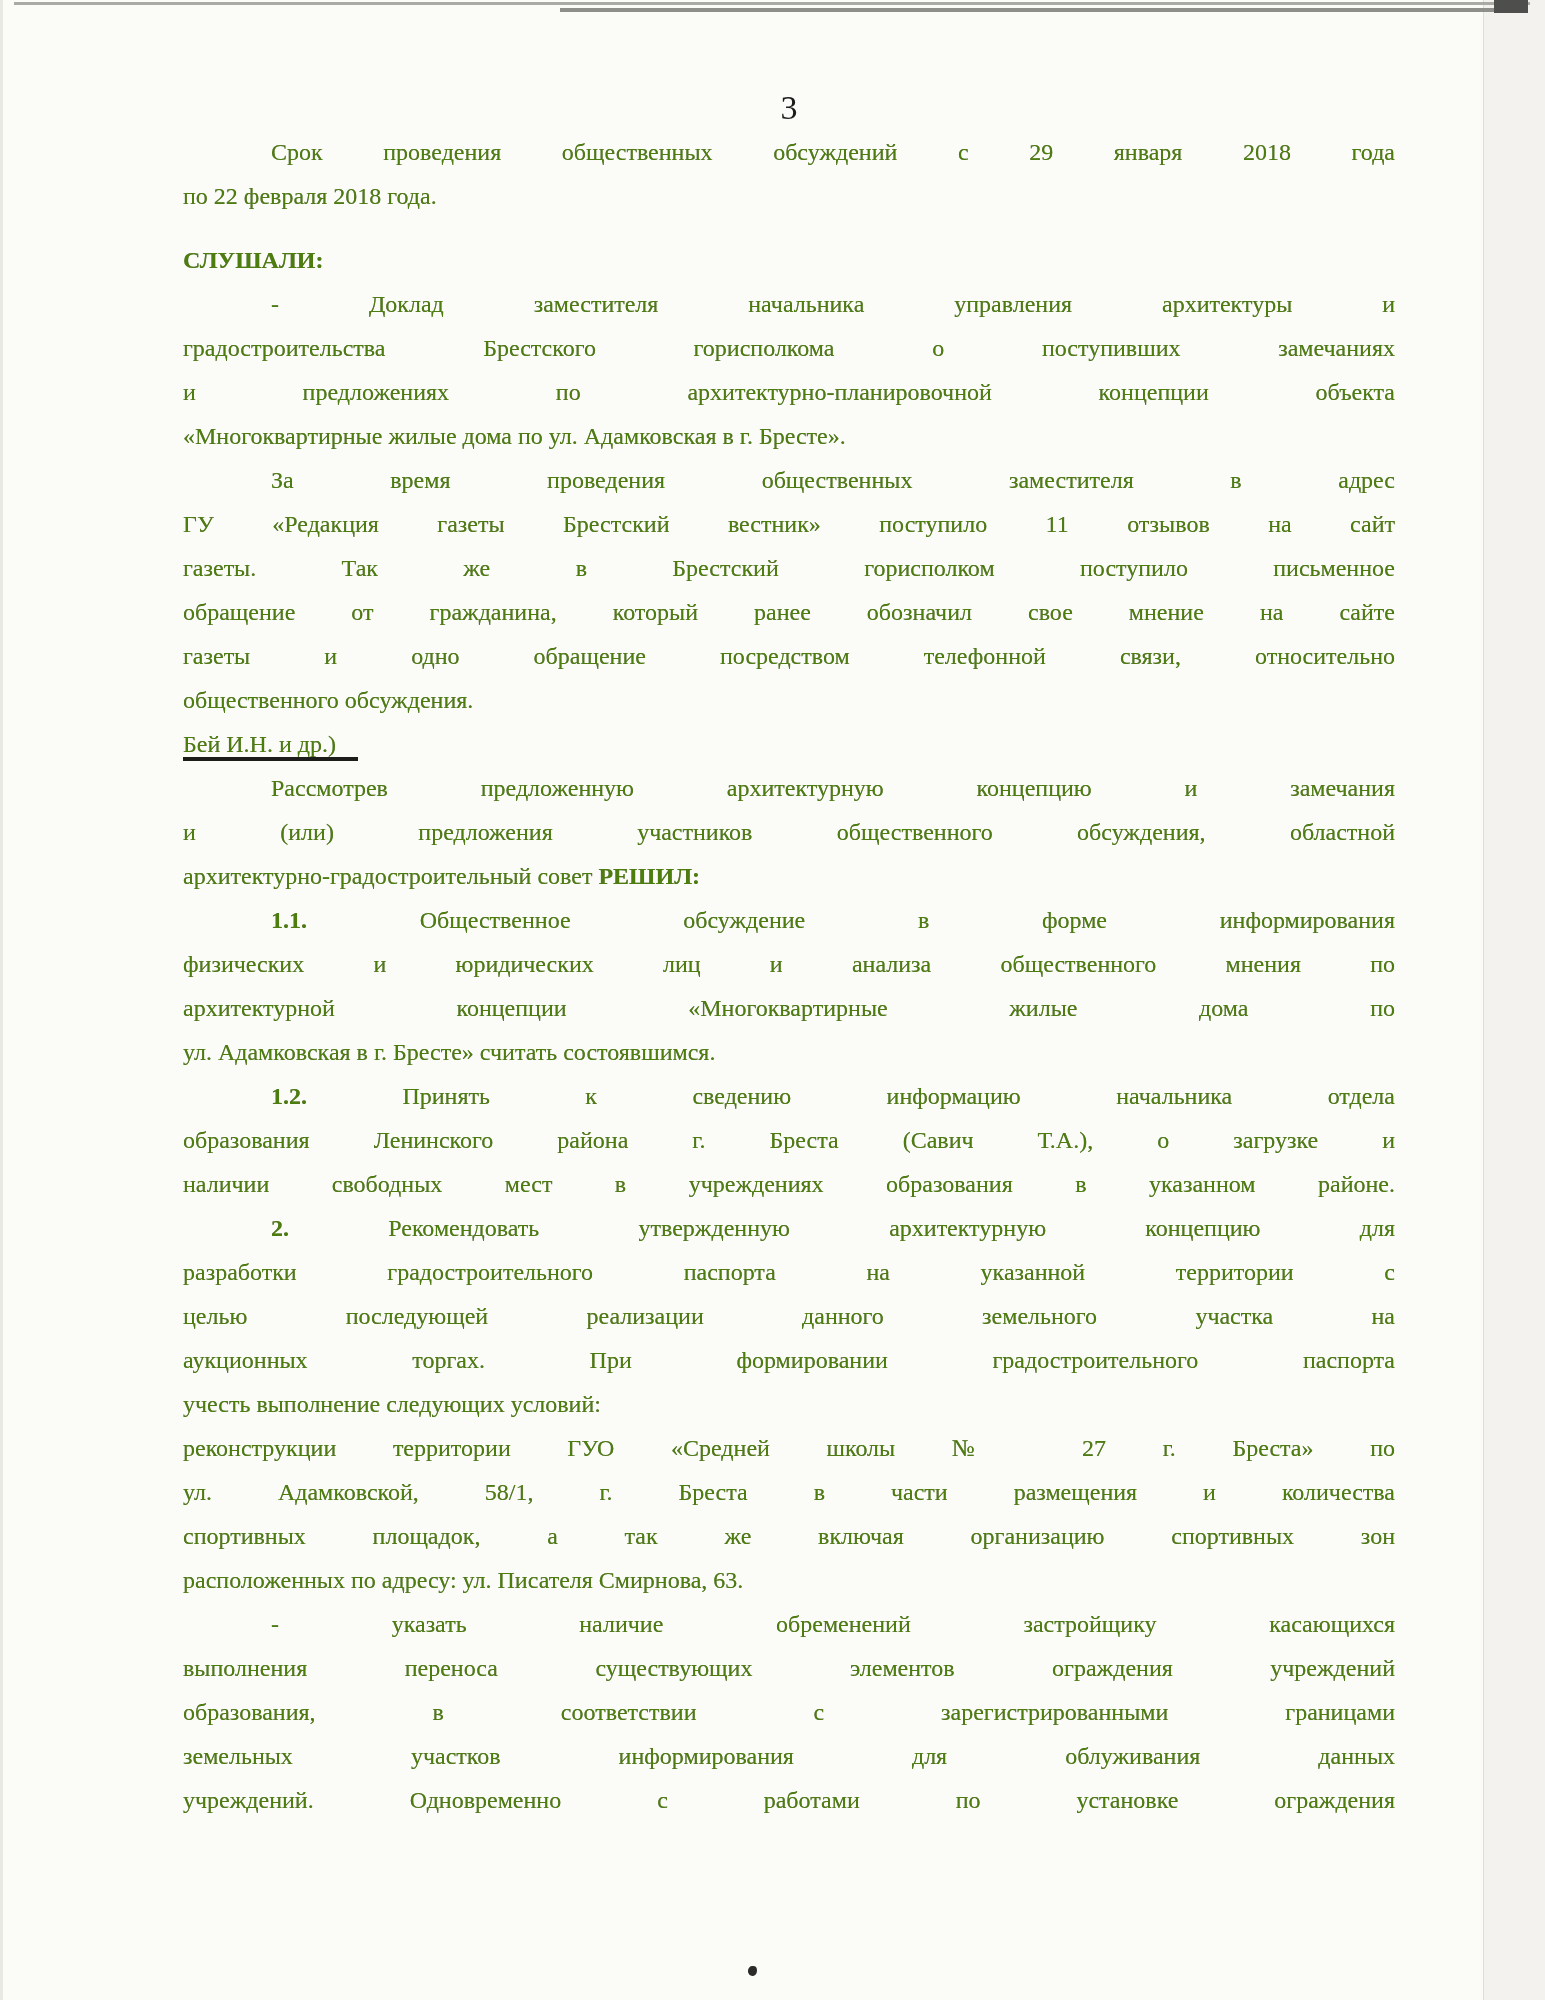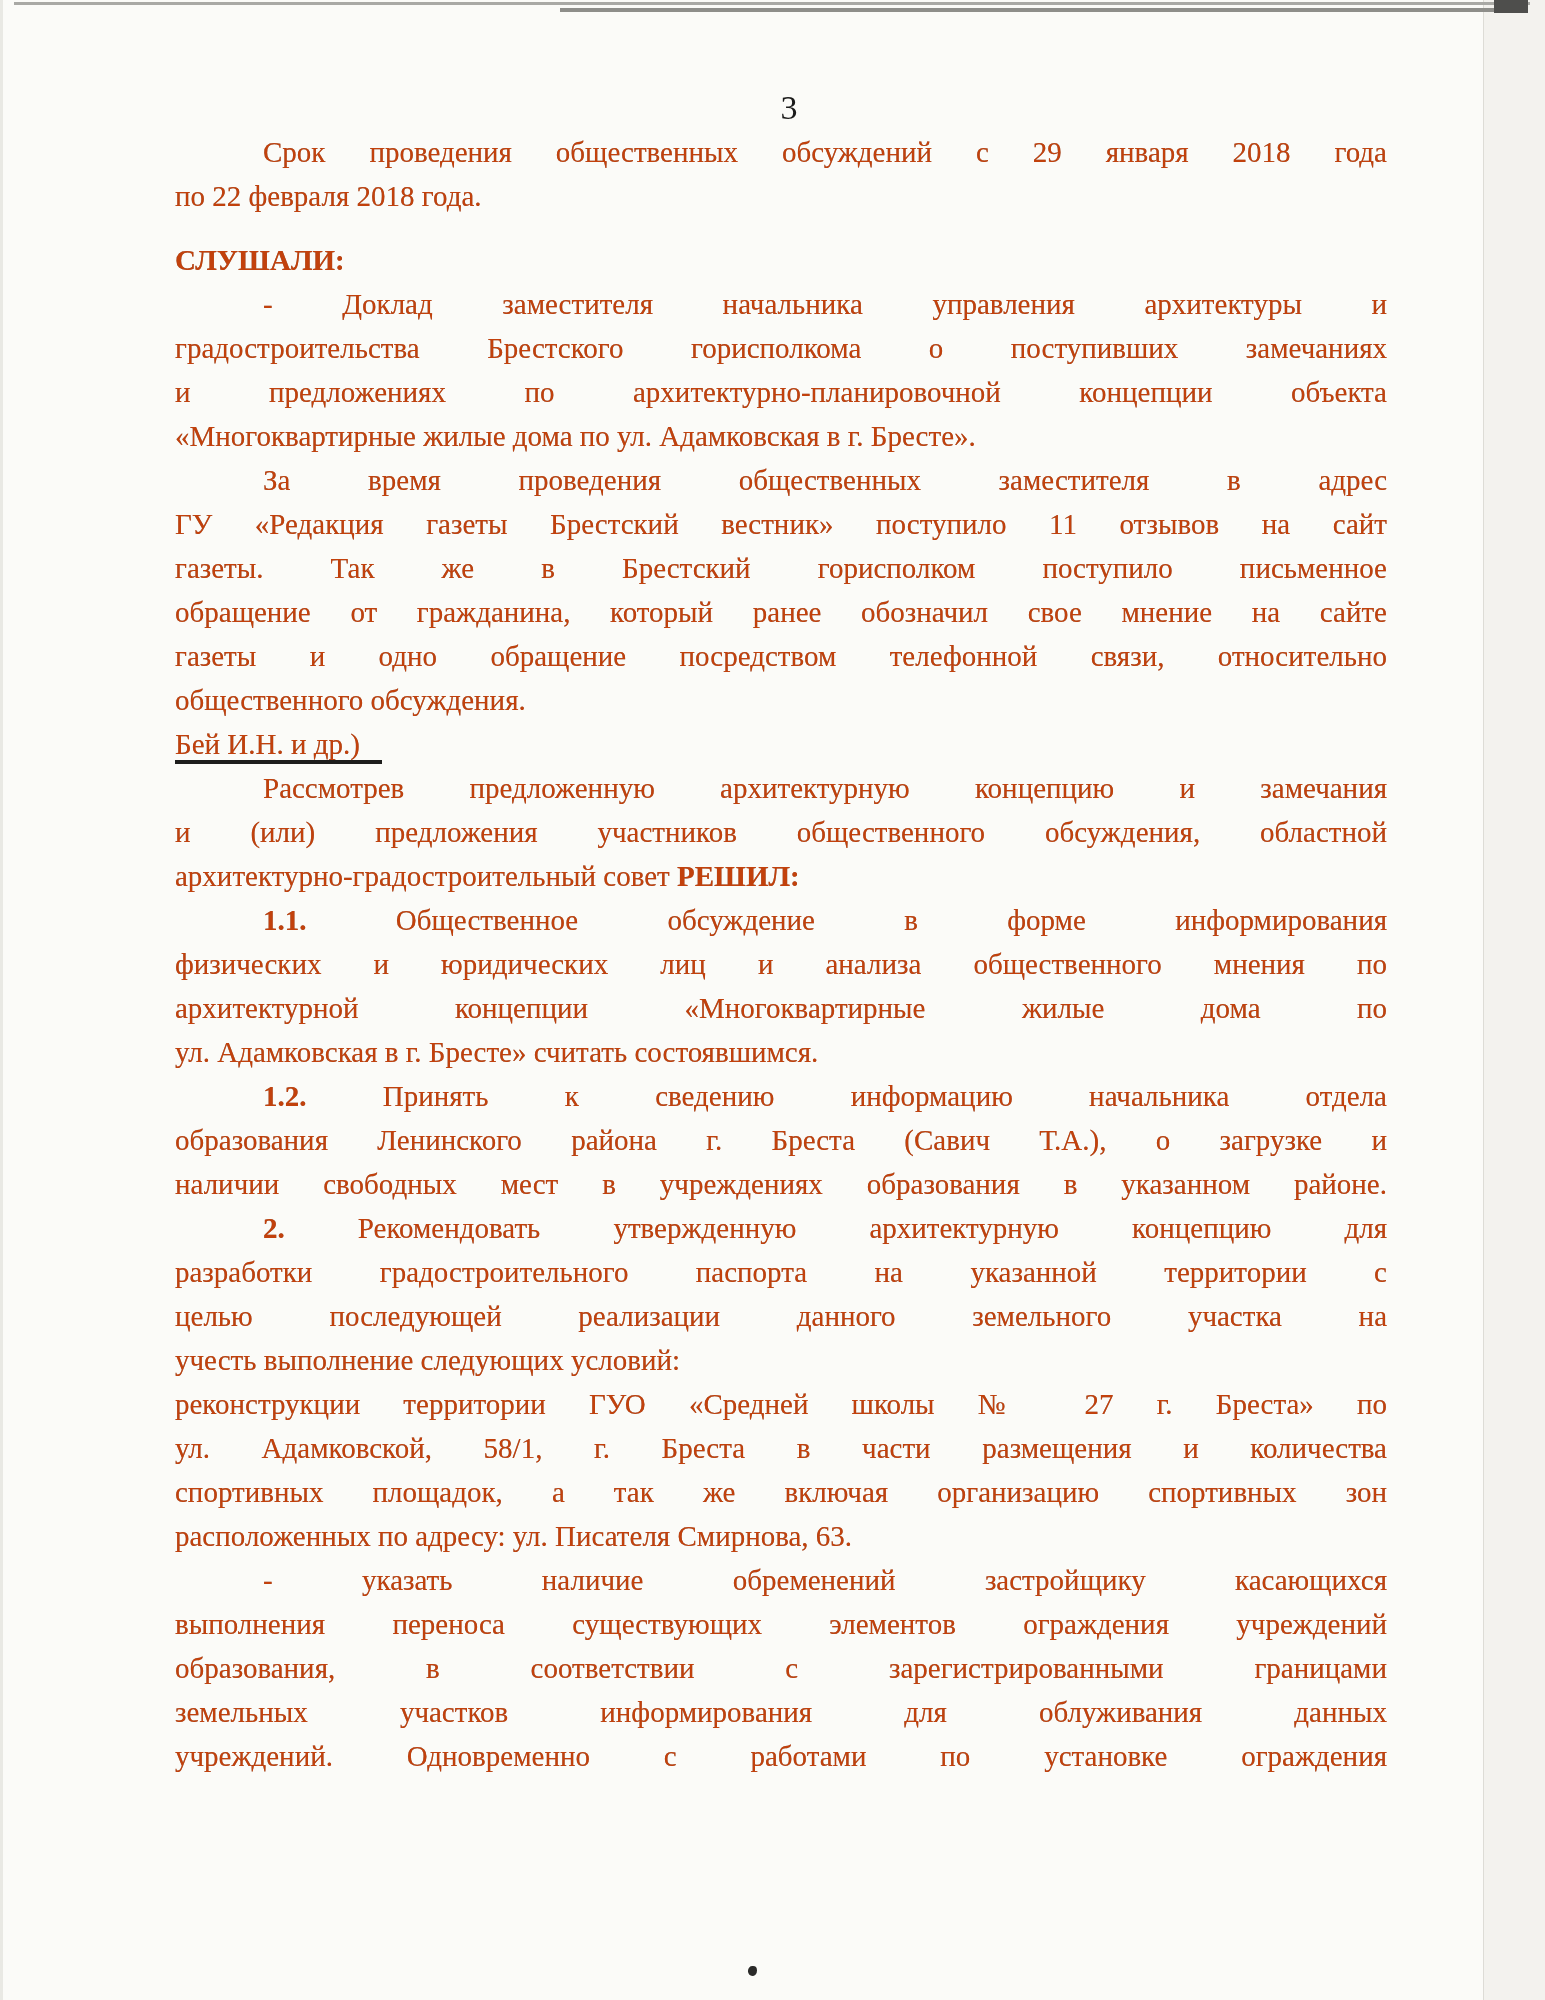--- a/index.html
+++ b/index.html
@@ -56,24 +56,24 @@
   .page-number {
     position: absolute;
     left: 183px; top: 90px; width: 1212px;
     text-align: center;
     font-size: 34px;
     line-height: 36px;
     color: #1b1b1a;
   }
   .doc-body {
     position: absolute;
-    left: 175px; top: 130px; width: 1212px;
-    font-size: 29px;
+    left: 183px; top: 130px; width: 1212px;
+    font-size: 24px;
     line-height: 44px;
-    color: #c2410c;
+    color: #4d7c0f;
     text-shadow: 0 0 0.6px rgba(25,25,25,0.45);
   }
   .para { margin: 0; }
   .para.gap { margin-top: 20px; }
   .line { text-align: justify; text-align-last: left; }
   .line.fill { text-align-last: justify; }
   .line.indent { text-indent: 88px; }
   .seg.b { font-weight: bold; }
   .seg.u {
     border-bottom: 4px solid #1d1d1c;
@@ -128,20 +128,21 @@
       </div>
       <div class="para">
         <div class="line indent fill"><span class="seg b">1.2.</span><span class="seg"> Принять к сведению информацию начальника отдела</span></div>
         <div class="line fill"><span class="seg">образования Ленинского района г. Бреста (Савич Т.А.), о загрузке и</span></div>
         <div class="line fill"><span class="seg">наличии свободных мест в учреждениях образования в указанном районе.</span></div>
       </div>
       <div class="para">
         <div class="line indent fill"><span class="seg b">2.</span><span class="seg"> Рекомендовать утвержденную архитектурную концепцию для</span></div>
         <div class="line fill"><span class="seg">разработки градостроительного паспорта на указанной территории с</span></div>
         <div class="line fill"><span class="seg">целью последующей реализации данного земельного участка на</span></div>
+        <div class="line fill"><span class="seg">аукционных торгах. При формировании градостроительного паспорта</span></div>
         <div class="line"><span class="seg">учесть выполнение следующих условий:</span></div>
       </div>
       <div class="para">
         <div class="line fill"><span class="seg">реконструкции территории ГУО «Средней школы № 27 г. Бреста» по</span></div>
         <div class="line fill"><span class="seg">ул. Адамковской, 58/1, г. Бреста в части размещения и количества</span></div>
         <div class="line fill"><span class="seg">спортивных площадок, а так же включая организацию спортивных зон</span></div>
         <div class="line"><span class="seg">расположенных по адресу: ул. Писателя Смирнова, 63.</span></div>
       </div>
       <div class="para">
         <div class="line indent fill"><span class="seg">- указать наличие обременений застройщику касающихся</span></div>

